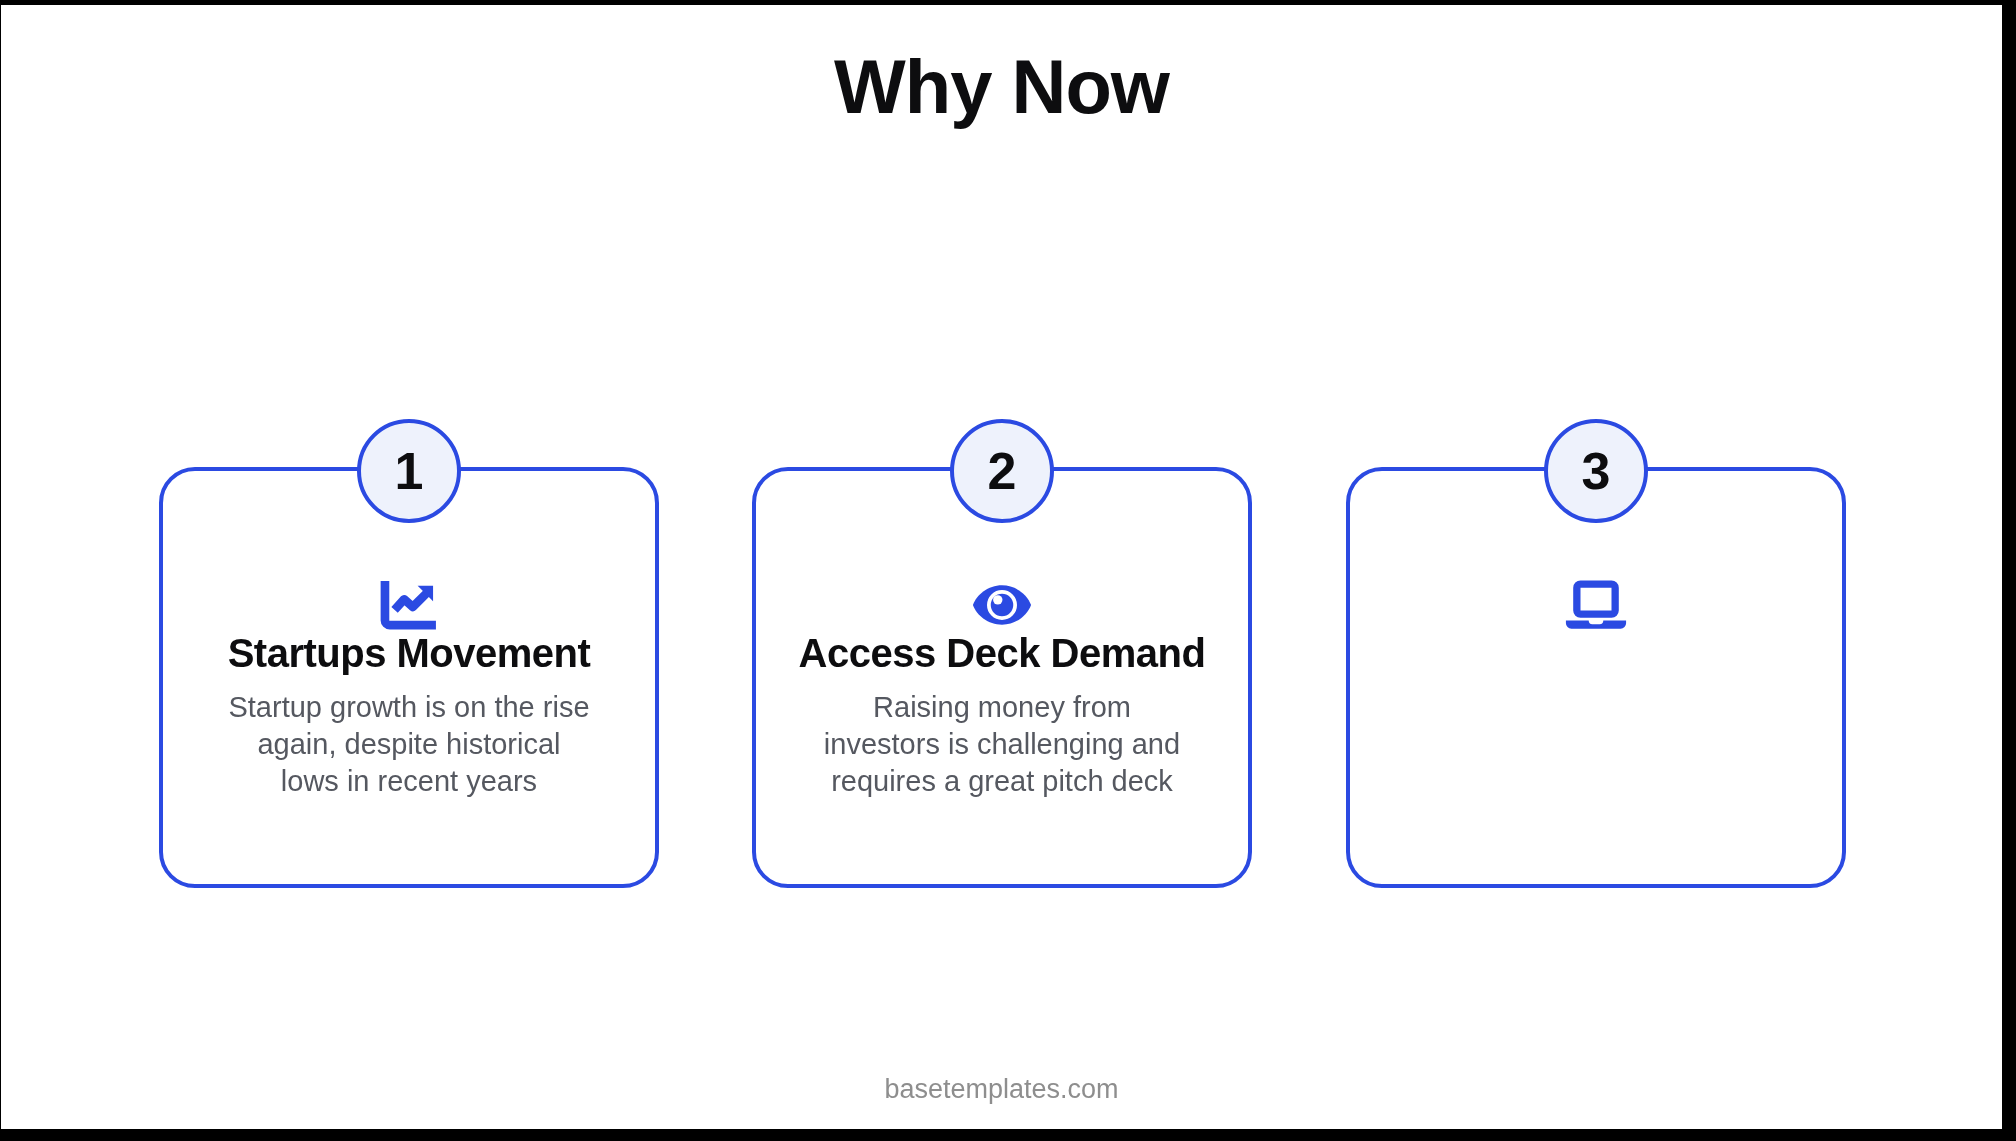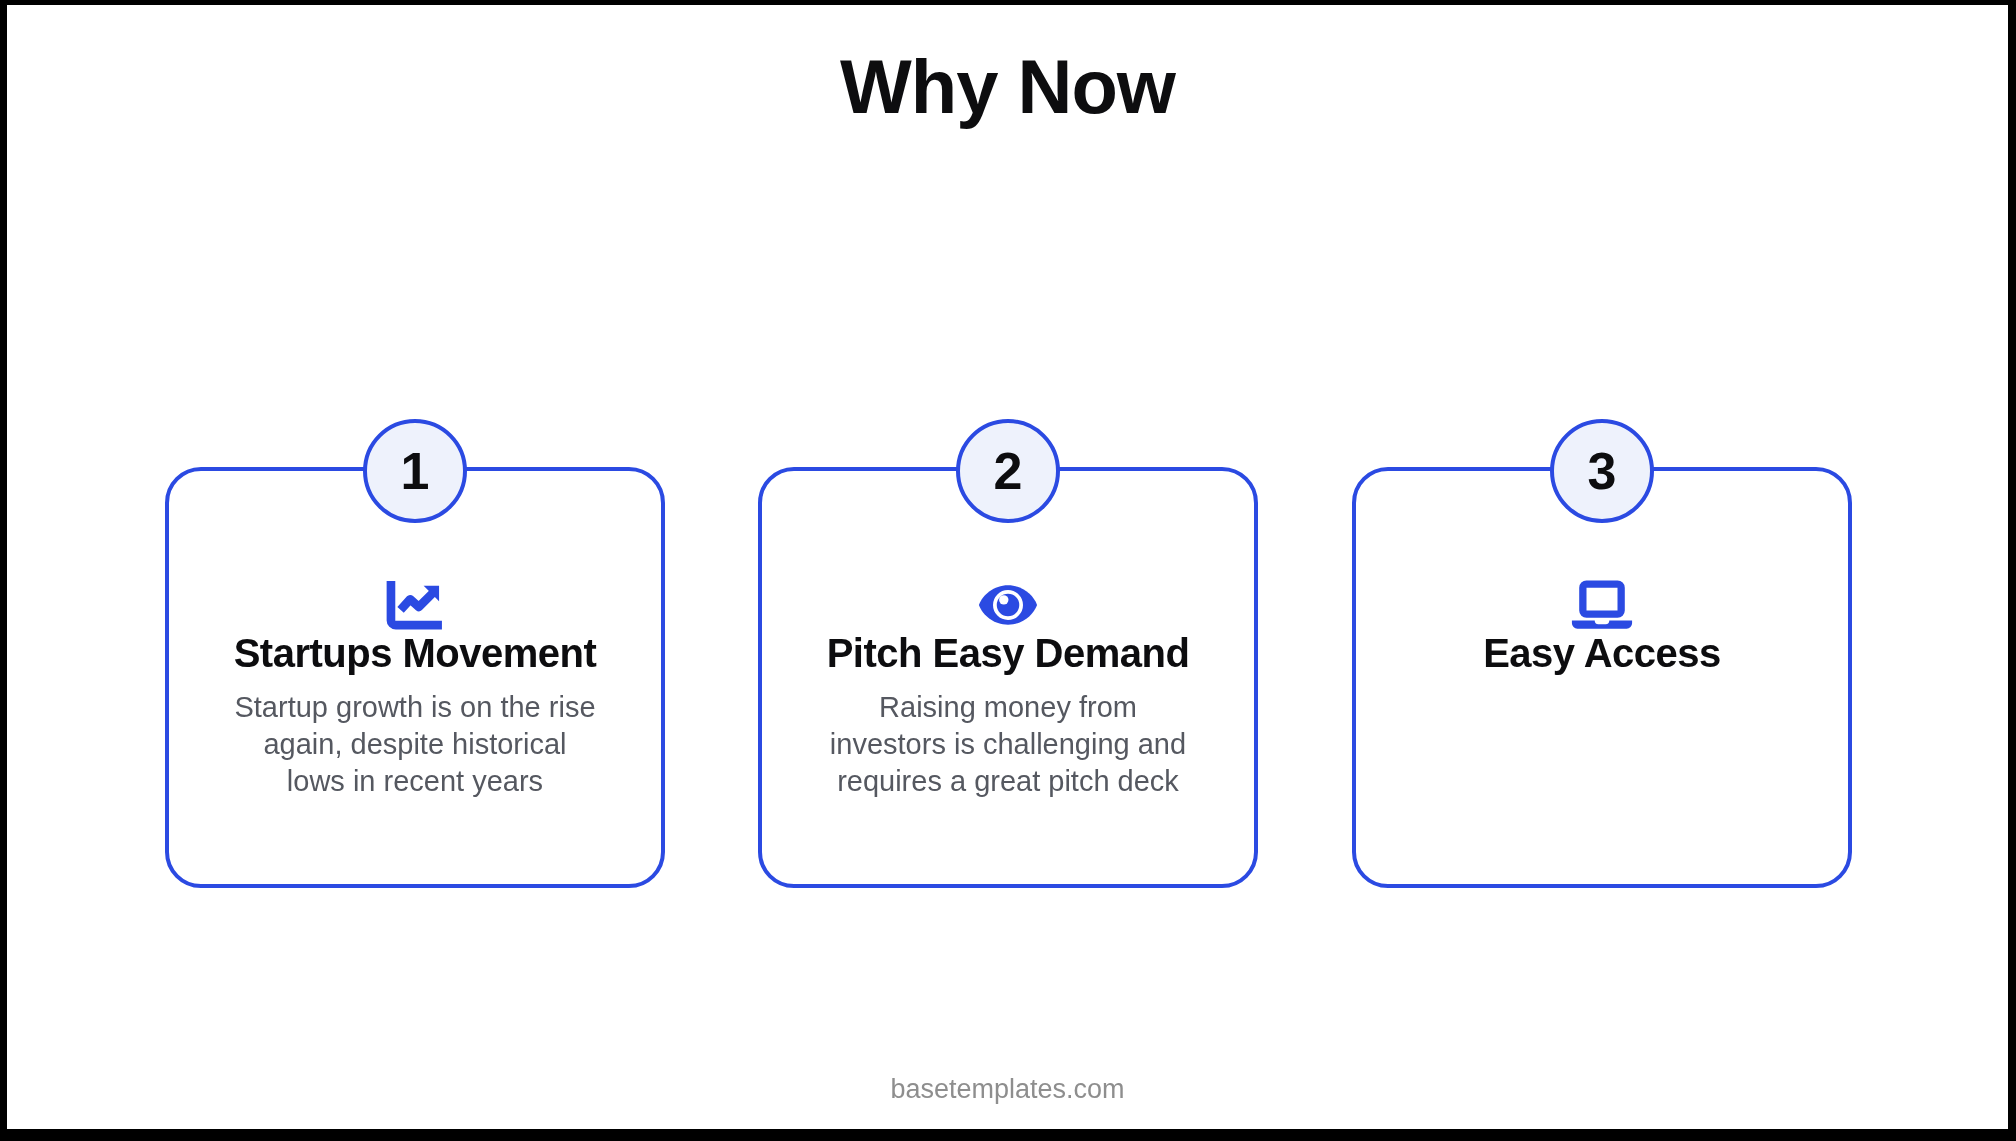--- a/index.html
+++ b/index.html
@@ -13,21 +13,21 @@
   }
   * { margin: 0; padding: 0; box-sizing: border-box; }
   html, body {
     width: 2016px; height: 1141px;
     background: var(--frame);
     font-family: "Liberation Sans", sans-serif;
     overflow: hidden;
   }
   .slide {
     position: absolute;
-    top: 5px; left: 7px;
+    top: 5px; left: 1px;
     width: 2001px; height: 1124px;
     background: var(--background);
   }
   .slide-title {
     position: absolute;
     top: 38px; left: 0;
     width: 100%;
     text-align: center;
     font-size: 76px;
     font-weight: bold;
@@ -123,34 +123,33 @@
     <div class="number-circle">
       <span>2</span>
     </div>
     <div class="card-icon">
       <svg width="60" height="42" viewBox="0 0 64 44" aria-hidden="true">
         <path d="M32 1 C17 1 5 11 1 22 C5 33 17 43 32 43 C47 43 59 33 63 22 C59 11 47 1 32 1 Z" fill="currentColor"></path>
         <circle cx="32" cy="22" r="14" fill="none" stroke="#ffffff" stroke-width="4"></circle>
         <circle cx="27.5" cy="16.5" r="5" fill="#ffffff"></circle>
       </svg>
     </div>
-    <div class="card-title">Pitch Easy Demand</div>
+    <div class="card-title">Access Deck Demand</div>
     <div class="card-body">Raising money from
 investors is challenging and
 requires a great pitch deck</div>
   </div>
 
   <div class="card card-3">
     <div class="number-circle">
       <span>3</span>
     </div>
     <div class="card-icon">
       <svg width="62" height="50" viewBox="0 0 68 54" aria-hidden="true">
         <rect x="13" y="4" width="42" height="33" rx="4" fill="none" stroke="currentColor" stroke-width="8"></rect>
         <path d="M1 44 h25 a4 4 0 0 0 4 4 h8 a4 4 0 0 0 4 -4 h25 v3 a6 6 0 0 1 -6 6 H7 a6 6 0 0 1 -6 -6 z" fill="currentColor"></path>
       </svg>
     </div>
-    <div class="card-title">Easy Access</div>
   </div>
 
   <div class="slide-footer">basetemplates.com</div>
 
 </div>
 
 </body></html>

